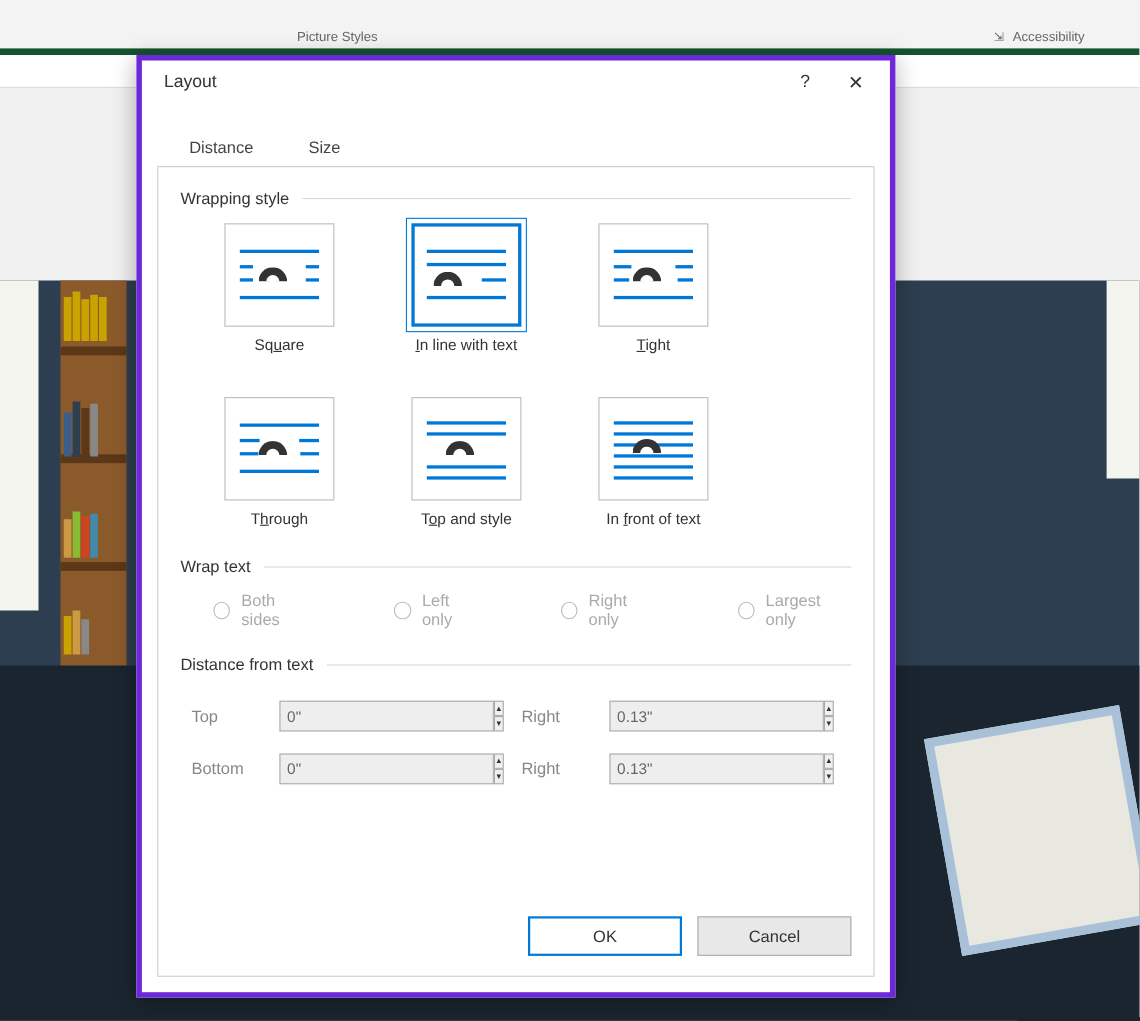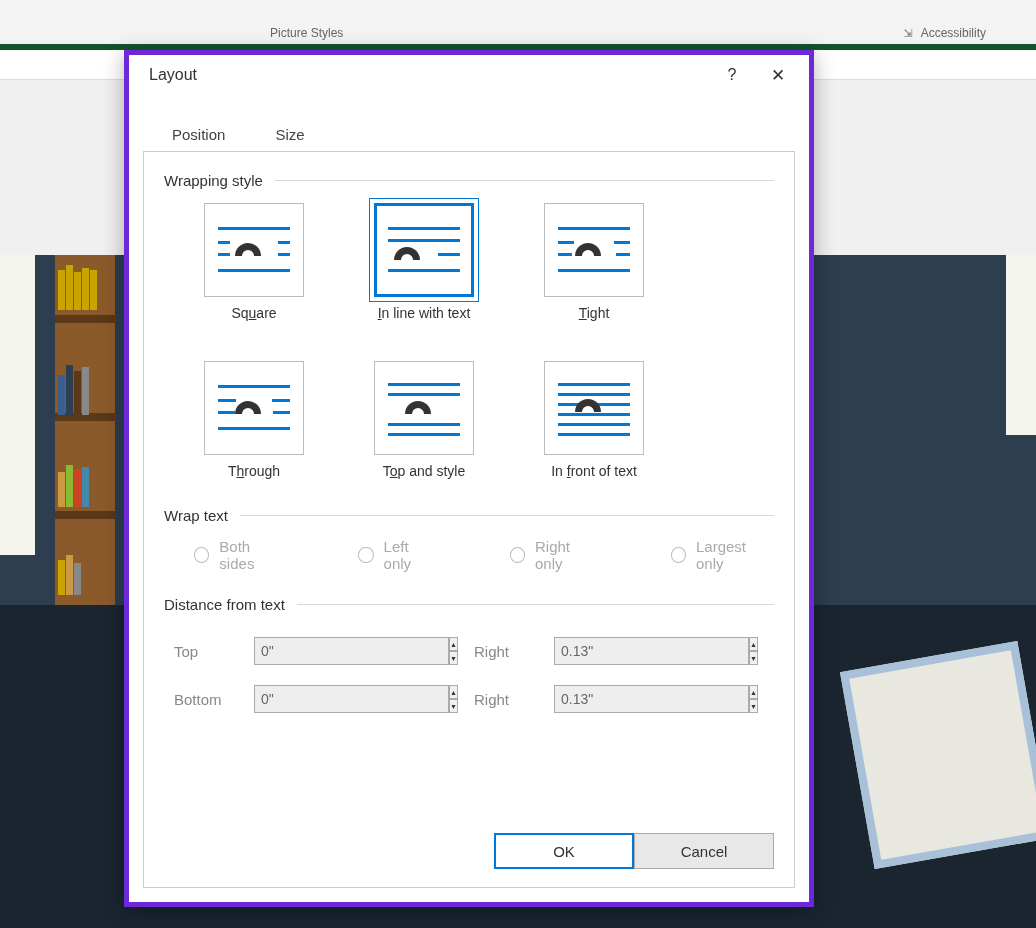--- a/index.html
+++ b/index.html
@@ -67,21 +67,21 @@
   .dist-grid { display:flex; padding-left:10px;}
   .dist-col { width:380px;}
   .dist-row { display:flex; align-items:center; height:48px;}
   .dist-row label { width:80px; font-size:15px; color:#888;}
   .spinner { display:flex; height:28px; width:160px;}
   .spinner input { flex:1; border:1px solid #aaa; background:#eee; padding:0 6px; font-size:14px; color:#666;}
   .spin-btns { width:22px; display:flex; flex-direction:column;}
   .spin-btns div { flex:1; border:1px solid #aaa; background:#f0f0f0; display:flex; align-items:center; justify-content:center; font-size:7px;}
 
   
-  .footer { position:absolute; right:20px; bottom:18px; display:flex; }
+  .footer { position:absolute; right:20px; bottom:18px; display:flex; gap:14px;}
   .btn { width:140px; height:36px; border:1px solid #aaa; background:#e8e8e8; font-size:15px; color:#333; display:flex; align-items:center; justify-content:center; cursor:pointer;}
   .btn.primary { border:2px solid #0078d7; background:#fff;}
 </style>
 </head>
 <body>
 
 <div class="ribbon">
   <div class="ribbon-group styles">Picture Styles</div>
   <div class="ribbon-group access">
     <span class="ribbon-launch">⇲</span>
@@ -127,21 +127,21 @@
 </div>
 
 <div class="dialog">
   <div class="titlebar">
     <div class="title">Layout</div>
     <div class="help">?</div>
     <div class="close">✕</div>
   </div>
 
   <div class="tabs">
-    <div class="tab">Position</div>
+    <div class="tab">Distance</div>
     <div class="tab">Size</div>
   </div>
 
   <div class="content">
 
     <div class="group-title">
       <span>Wrapping style</span>
         <div class="line"></div>
     </div>
 

